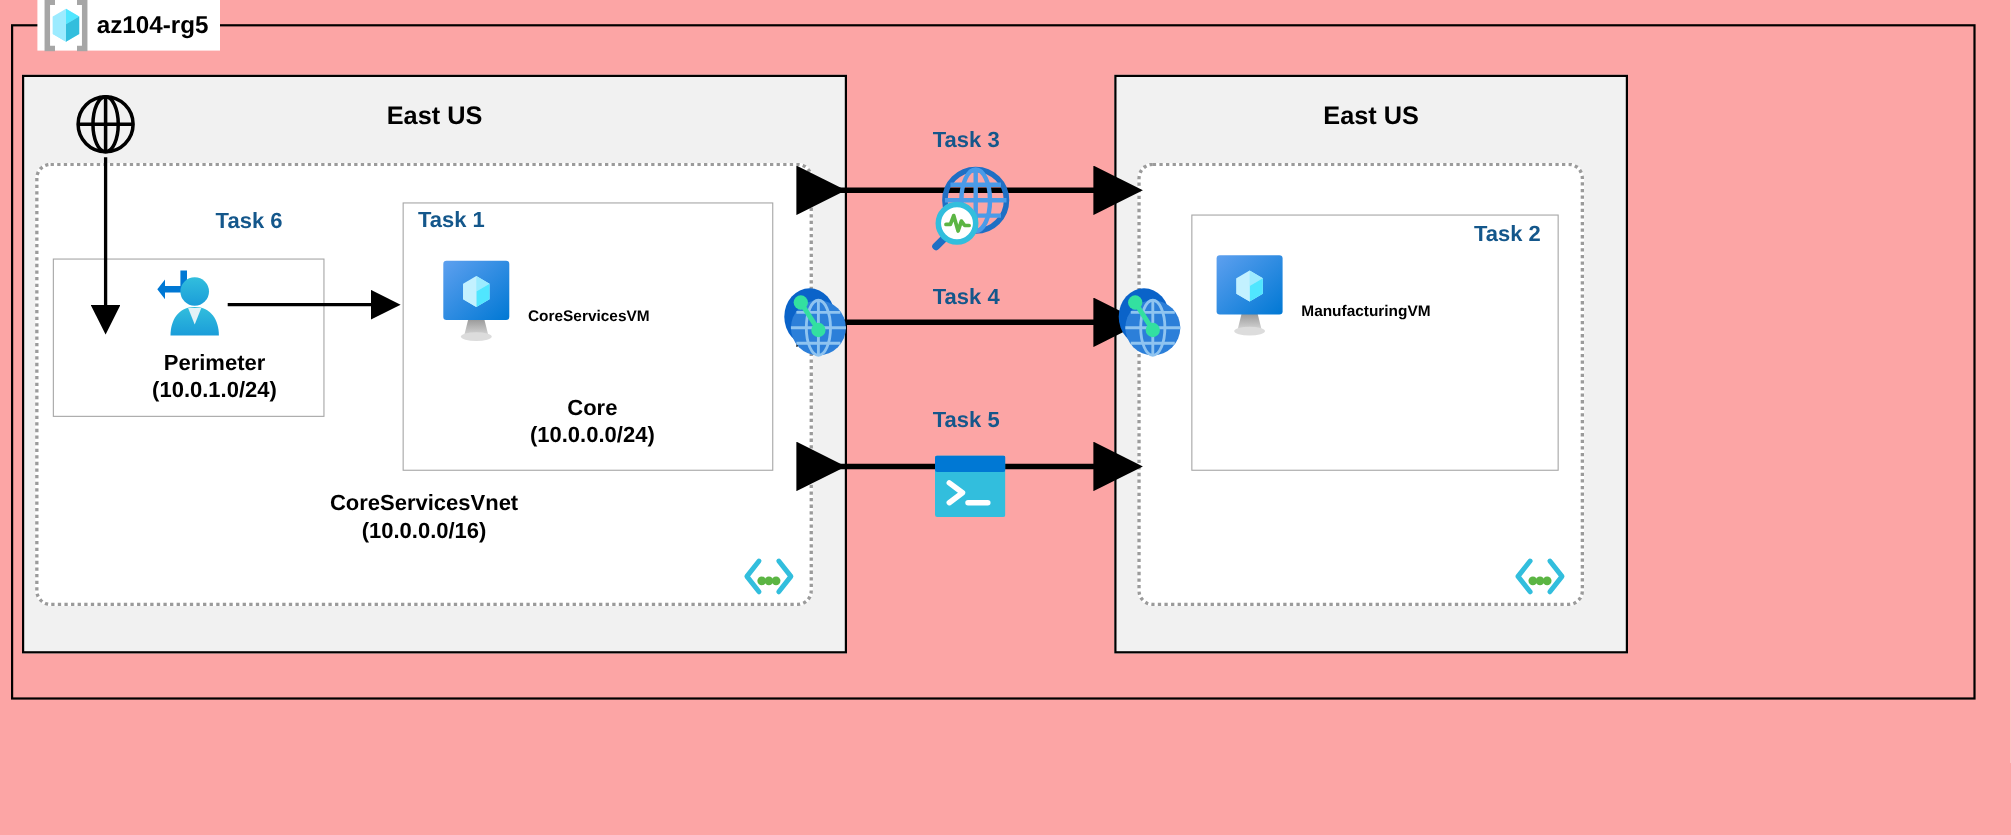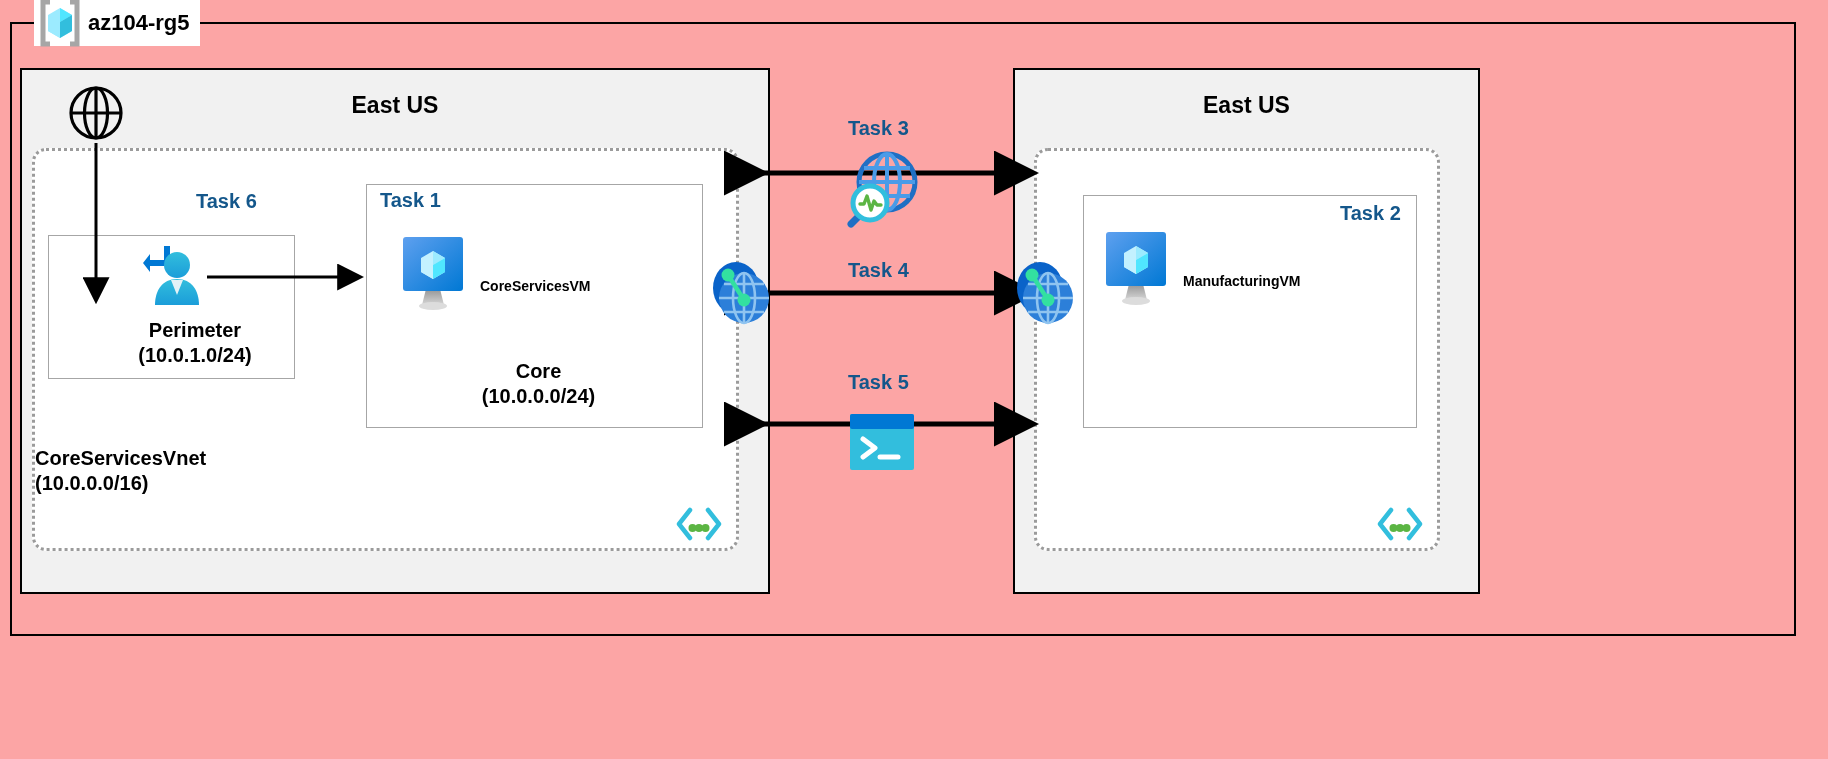--- a/index.html
+++ b/index.html
@@ -23,21 +23,21 @@
   .region-left{left:20px;top:68px;width:750px;height:526px;}
   .region-right{left:1013px;top:68px;width:467px;height:526px;}
   .region-title{position:absolute;top:22px;left:0;width:100%;text-align:center;
                 font-size:23px;font-weight:bold;color:#000;}
 
   
   .vnet{position:absolute;background:#ffffff;border:3px dotted #9b9b9b;border-radius:14px;
         box-sizing:border-box;}
   .vnet-left{left:32px;top:148px;width:707px;height:403px;}
   .vnet-right{left:1034px;top:148px;width:406px;height:403px;}
-  .vnet-label{position:absolute;width:100%;font-size:20px;font-weight:bold;
+  .vnet-label{position:absolute;width:100%;text-align:center;font-size:20px;font-weight:bold;
               color:#000;line-height:1.25;}
 
   
   .vnet-corner{position:absolute;right:14px;bottom:6px;width:46px;height:36px;}
 
   
   .subnet{position:absolute;background:#ffffff;border:1px solid #a6a6a6;box-sizing:border-box;}
   .subnet-perimeter{left:48px;top:235px;width:247px;height:144px;}
   .subnet-core{left:366px;top:184px;width:337px;height:244px;}
   .subnet-manufacturing{left:1083px;top:195px;width:334px;height:233px;}

